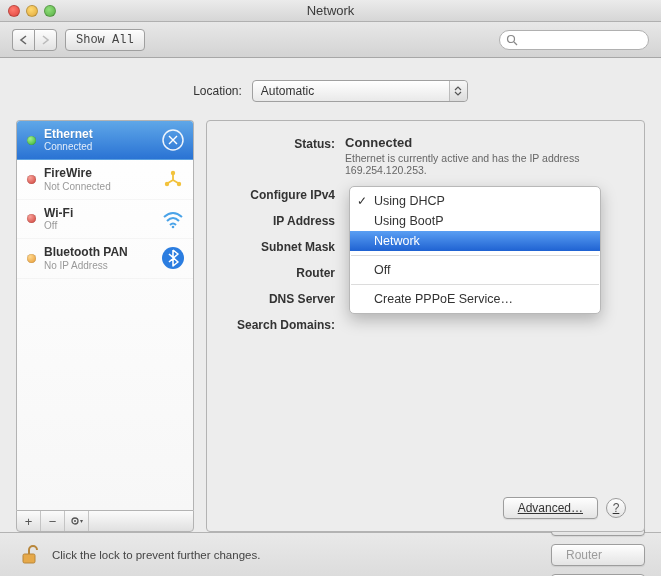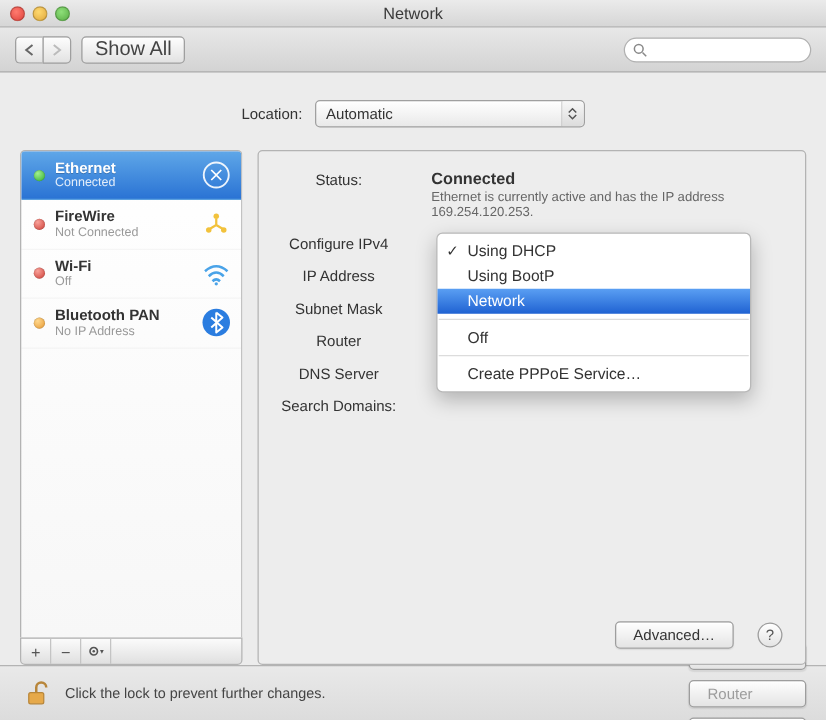--- a/index.html
+++ b/index.html
@@ -6,21 +6,21 @@
 body { font-family: "Lucida Grande", "Helvetica Neue", sans-serif; font-size: 12px; background: #ececec; width: 661px; height: 576px; overflow: hidden; color: #333; }
 .titlebar { height: 22px; background: linear-gradient(#ebebeb,#d6d6d6); border-bottom: 1px solid #b0b0b0; display: flex; align-items: center; padding: 0 8px; position: relative; }
 .traffic { display: flex; gap: 6px; }
 .dot { width: 12px; height: 12px; border-radius: 50%; border: 0.5px solid rgba(0,0,0,0.2); }
 .red { background: radial-gradient(circle at 40% 35%, #ff7b6f, #e0443e); }
 .yellow { background: radial-gradient(circle at 40% 35%, #ffd96f, #e0a93e); }
 .green { background: radial-gradient(circle at 40% 35%, #8fe07a, #5aae46); }
 .title { position: absolute; left:0; right:0; text-align: center; font-size: 13px; color: #3a3a3a; }
 .toolbar { height: 36px; background: linear-gradient(#e8e8e8,#d3d3d3); border-bottom: 1px solid #a7a7a7; display: flex; align-items: center; padding: 0 12px; gap: 8px; }
 .navbtns { display: flex; }
-.btn { background: linear-gradient(#fdfdfd,#e2e2e2); border: 1px solid #9f9f9f; border-radius: 4px; height: 22px; display: inline-flex; align-items: center; justify-content: center; padding: 0 10px; font-size: 16px; color: #444; box-shadow: 0 1px 0 rgba(255,255,255,0.5) inset; cursor: default; }
+.btn { background: linear-gradient(#fdfdfd,#e2e2e2); border: 1px solid #9f9f9f; border-radius: 4px; height: 22px; display: inline-flex; align-items: center; justify-content: center; padding: 0 10px; font-size: 12px; color: #444; box-shadow: 0 1px 0 rgba(255,255,255,0.5) inset; cursor: default; font-family: Liberation Mono, monospace; }
 .btn.sm { padding: 0 6px; }
 .navbtns .btn:first-child { border-radius: 4px 0 0 4px; border-right: none; }
 .navbtns .btn:last-child { border-radius: 0 4px 4px 0; }
 .search { margin-left: auto; width: 150px; height: 20px; border: 1px solid #b0b0b0; border-radius: 10px; background: #fff; display: flex; align-items: center; padding: 0 6px; }
 .search svg { flex:none; }
 .content { padding: 14px 16px 0 16px; height: calc(576px - 22px - 36px - 44px); display:flex; flex-direction:column; }
 .loc-row { display:flex; align-items:center; justify-content:center; gap:10px; margin: 8px 0 18px; }
 .select { background: linear-gradient(#fff,#e9e9e9); border:1px solid #a0a0a0; border-radius:4px; height:22px; display:flex; align-items:center; padding:0 8px; position:relative; min-width:180px; box-shadow: inset 0 1px 0 #fff; }
 .select .arrows { position:absolute; right:0; top:0; bottom:0; width:18px; background:linear-gradient(#f7f7f7,#dcdcdc); border-left:1px solid #bcbcbc; border-radius:0 4px 4px 0; display:flex; flex-direction:column; align-items:center; justify-content:center; gap:0; }
 .arrows svg{display:block;}
@@ -36,25 +36,25 @@
 .red-dot{background:radial-gradient(circle at 35% 30%, #f9a29a, #cc3b33);}
 .orange-dot{background:radial-gradient(circle at 35% 30%, #ffd88e, #e6972f);}
 .item-text { flex:1; line-height:1.2; }
 .item-text .name { font-size:12px; font-weight:bold; }
 .item.sel .name { text-shadow:0 1px 0 rgba(0,0,0,0.2); }
 .item-text .sub { font-size:10px; opacity:0.85; }
 .item:not(.sel) .sub { color:#888; }
 .conn-icon { width:24px; height:24px; flex:none; }
 .detail { flex:1; border:1px solid #b3b3b3; border-radius:4px; background:#ededed; padding:14px 18px 12px 0; position:relative; display:flex; flex-direction:column; }
 .row { display:flex; margin-bottom:10px; }
-.row .lbl { width:138px; text-align:center; padding-right:10px; padding-top:2px; color:#333; }
+.row .lbl { width:138px; text-align:right; padding-right:10px; padding-top:2px; color:#333;font-weight:bold; }
 .row .val { flex:1; }
 .val .bold { font-weight:bold; font-size:13px; }
 .val .desc { font-size:10.5px; color:#666; margin-top:2px; max-width:240px; }
-.detail-footer { margin-top:auto; display:flex; justify-content:flex-end; align-items:center; gap:19px; }
+.detail-footer { margin-top:auto; display:flex; justify-content:flex-end; align-items:center; gap:8px;text-decoration:underline; }
 .help { width:20px; height:20px; border:1px solid #9b9b9b; border-radius:50%; display:flex; align-items:center; justify-content:center; background:linear-gradient(#fff,#e4e4e4); font-size:12px; color:#555; }
 .bottombar { height:44px; border-top:1px solid #b3b3b3; background:linear-gradient(#e9e9e9,#dcdcdc); display:flex; align-items:center; padding:16px 16px; gap:10px; }
 .lock { width:26px; height:26px; display:flex; align-items:center; justify-content:center; }
 .bottombar .txt { font-size:11.5px; color:#444; }
 .bottombar .right { margin-left:auto; display:flex; gap:8px;flex-direction:column; }
 .menu { position:absolute; left:142px; top:65px; width:252px; background:#fff; border:1px solid #b8b8b8; border-radius:5px; box-shadow:0 6px 16px rgba(0,0,0,0.25); padding:4px 0; z-index:10; }
 .menu .mi { padding:3px 18px 3px 24px; font-size:12.5px; position:relative; }
 .menu .mi.sel { background:linear-gradient(#5a9ff3,#1f62d2); color:#fff; }
 .menu .divider { height:1px; background:#dcdcdc; margin:4px 1px; }
 .menu .check { position:absolute; left:7px; top:3px; font-size:12px; }

